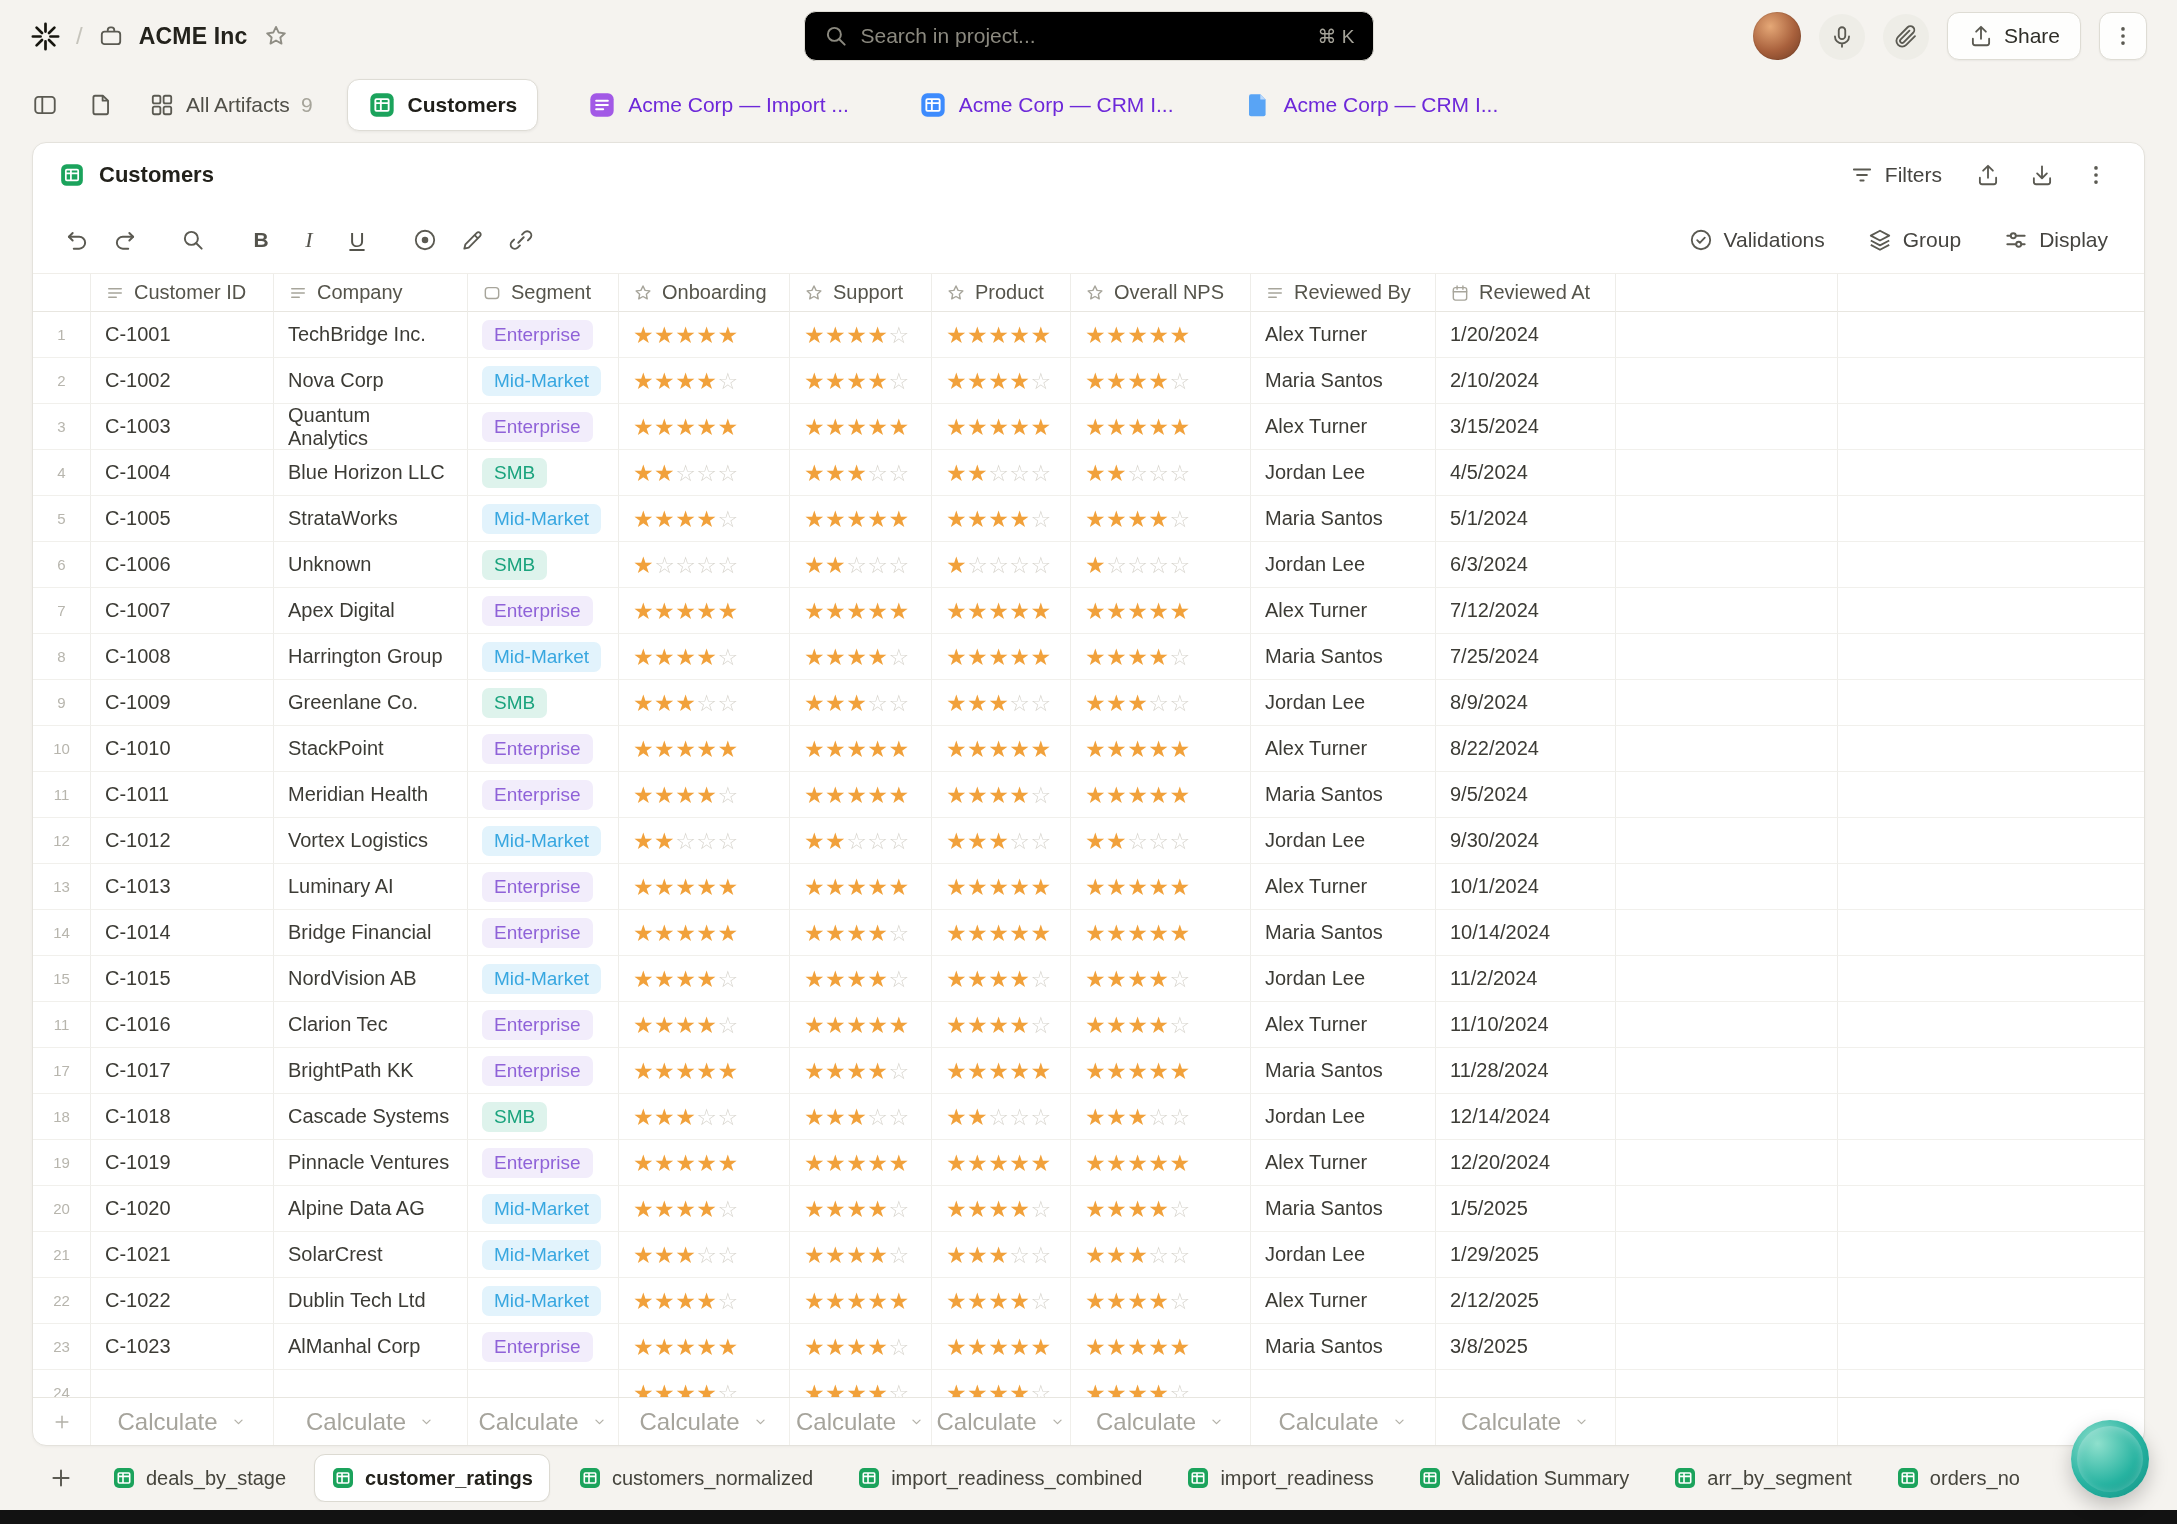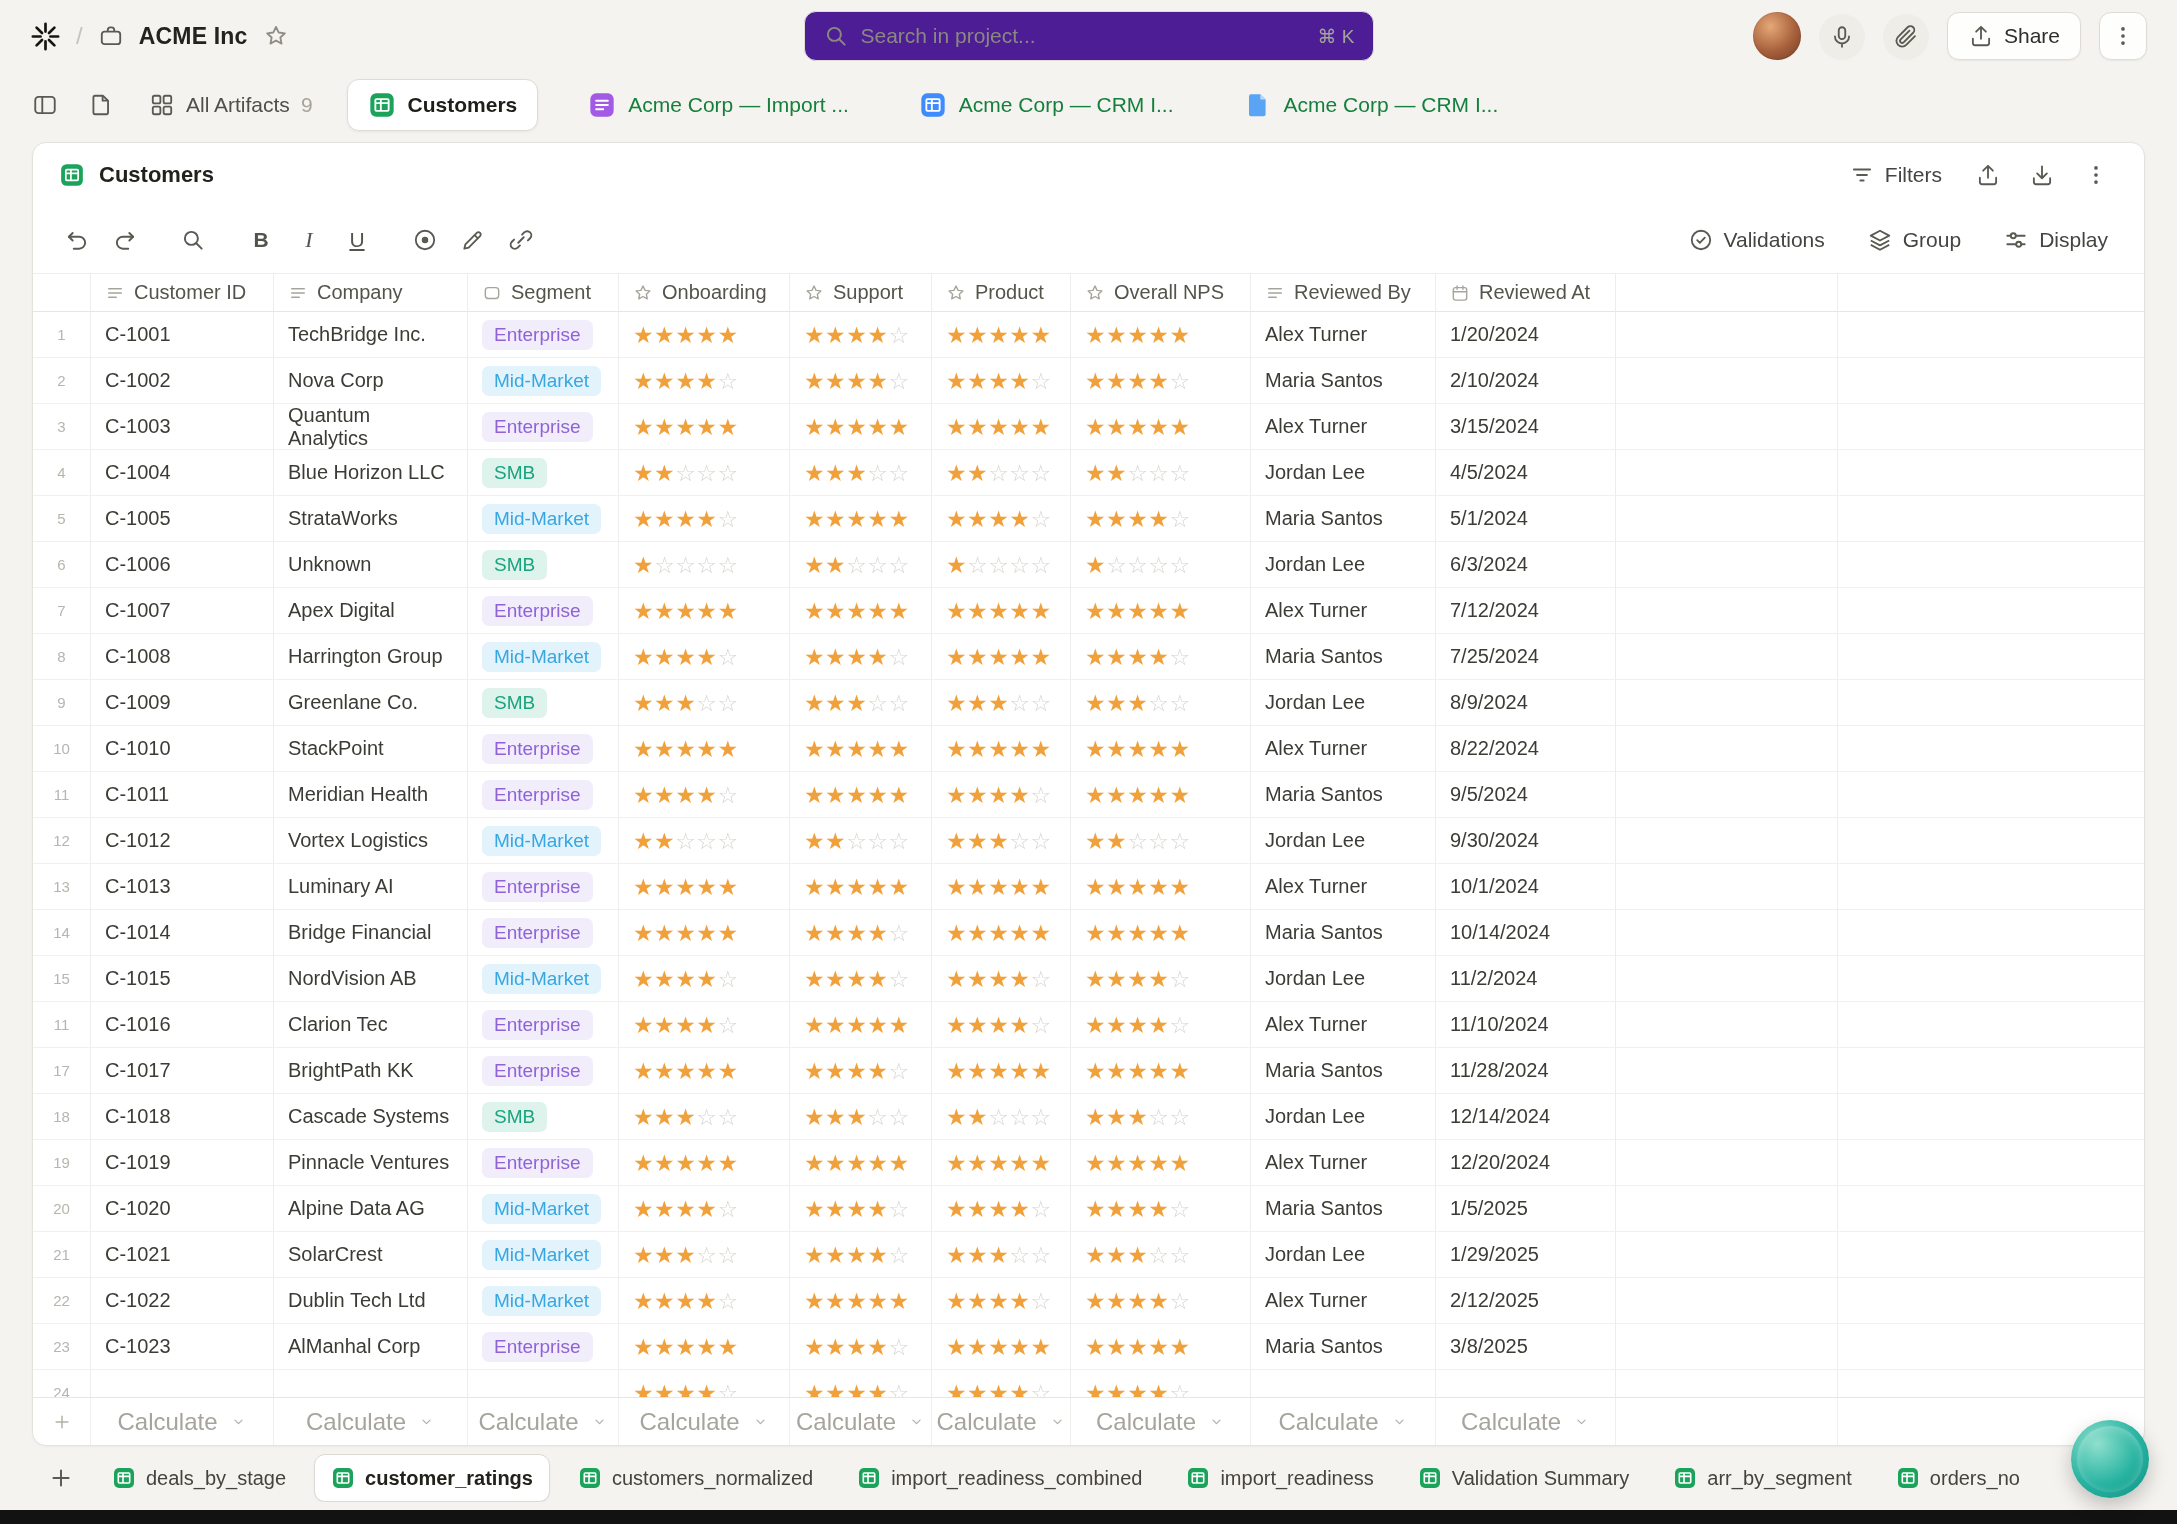--- a/index.html
+++ b/index.html
@@ -17,37 +17,37 @@
 
 .app{position:relative;width:2177px;height:1524px;background:#f5f3ef;display:flex;flex-direction:column;overflow:hidden}
 
 
 .topbar{height:72px;flex:none;display:flex;align-items:center;padding:0 30px;position:relative}
 .tleft{display:flex;align-items:center;gap:15px}
 .logo{color:#17160f}
 .slash{color:#c6c4bc;font-size:24px}
 .project-name{font-size:23px;font-weight:700;color:#23221c;letter-spacing:.2px}
 .fav{color:#8f8d84}
-.search-pill{position:absolute;left:50%;top:11px;transform:translateX(-50%);width:570px;height:50px;background:#4c1d95;border:1px solid #dfddd6;border-radius:12px;display:flex;align-items:center;gap:12px;padding:0 18px;cursor:text}
+.search-pill{position:absolute;left:50%;top:11px;transform:translateX(-50%);width:570px;height:50px;background:#000000;border:1px solid #dfddd6;border-radius:12px;display:flex;align-items:center;gap:12px;padding:0 18px;cursor:text}
 .search-pill .ic{color:#8b897f}
 .search-ph{flex:1;font-size:21px;color:#8b897f}
 .search-kbd{font-size:19px;color:#a5a399}
 .tright{margin-left:auto;display:flex;align-items:flex-end;gap:18px}
 .avatar{width:48px;height:48px;border-radius:50%;background:radial-gradient(circle at 36% 30%,#e5a877,#a8603c 55%,#6d3a22);box-shadow:inset 0 0 0 1px rgba(0,0,0,.08)}
 .cbtn{width:46px;height:46px;border-radius:50%;display:flex;align-items:center;justify-content:center;background:#eeede7}
 .share-btn{height:48px;padding:0 20px;display:flex;align-items:center;gap:10px;background:#fefefd;border:1px solid #dedcd4;border-radius:12px;box-shadow:0 1px 2px rgba(0,0,0,.05);font-size:21px;color:#2f2e28}
 .kebab-btn{width:48px;height:48px;display:flex;align-items:center;justify-content:center;background:#fefefd;border:1px solid #dedcd4;border-radius:12px;box-shadow:0 1px 2px rgba(0,0,0,.05)}
 
 
 .tabbar{height:66px;flex:none;display:flex;align-items:center;gap:8px;padding:0 21px}
 .tbtn{width:48px;height:48px;border-radius:10px;display:flex;align-items:center;justify-content:center;color:#504f48}
 .all-artifacts{display:flex;align-items:center;gap:11px;padding:0 16px;height:52px;border-radius:12px;font-size:21px;color:#504f48;white-space:nowrap;cursor:pointer}
 .aa-count{color:#a6a49a}
 .artifact-tabs{display:flex;align-items:center;gap:30px;margin-left:10px}
-.artifact-tab{display:flex;align-items:center;gap:12px;height:52px;padding:0 20px;border-radius:12px;font-size:21px;color:#15803d;white-space:nowrap;cursor:pointer}
+.artifact-tab{display:flex;align-items:center;gap:12px;height:52px;padding:0 20px;border-radius:12px;font-size:21px;color:#6d28d9;white-space:nowrap;cursor:pointer}
 .artifact-tab.active{background:#fff;border:1px solid #dedcd5;box-shadow:0 1px 3px rgba(0,0,0,.06);color:#1f1e19;font-weight:700}
 
 
 .card{flex:1;min-height:0;margin:4px 32px 0;background:#fff;border:1px solid #e4e2dc;border-radius:14px;box-shadow:0 1px 3px rgba(0,0,0,.04);display:flex;flex-direction:column;overflow:hidden}
 .card-header{height:64px;flex:none;display:flex;align-items:center;gap:14px;padding:0 26px}
 .card-title{font-size:22px;font-weight:700;color:#22211b}
 .ch-right{margin-left:auto;display:flex;align-items:center;gap:10px}
 .chip{display:flex;align-items:center;gap:10px;height:46px;padding:0 14px;border-radius:10px;font-size:21px;color:#454440}
 .ibtn{width:44px;height:44px;border-radius:10px;display:flex;align-items:center;justify-content:center;color:#54534c}
 .toolbar{height:66px;flex:none;display:flex;align-items:center;gap:4px;padding:0 22px}

